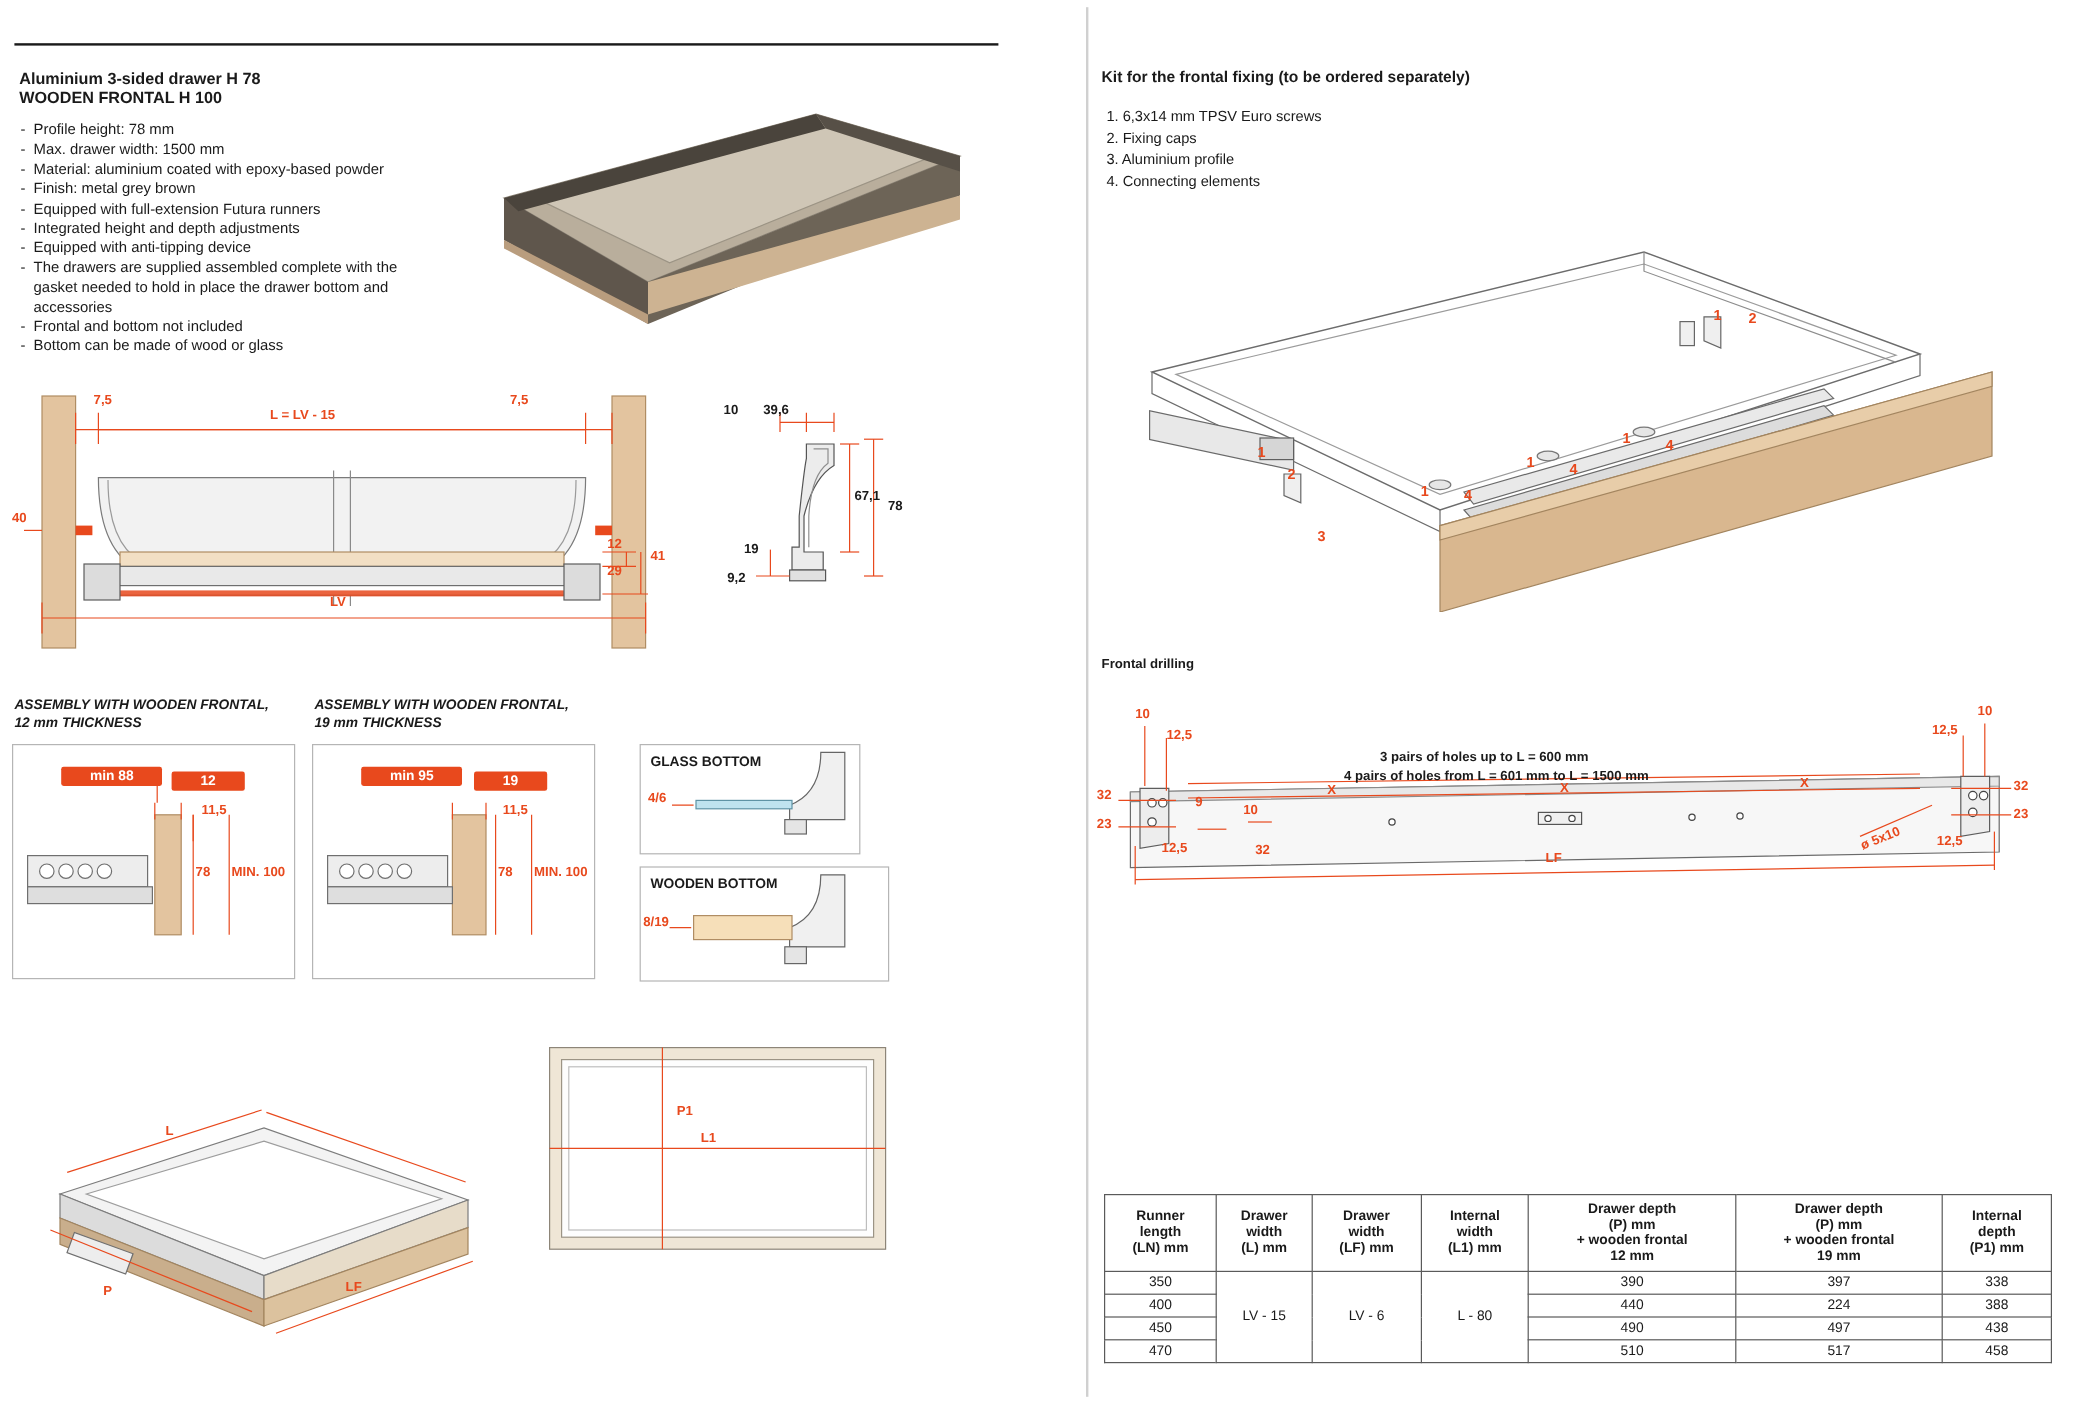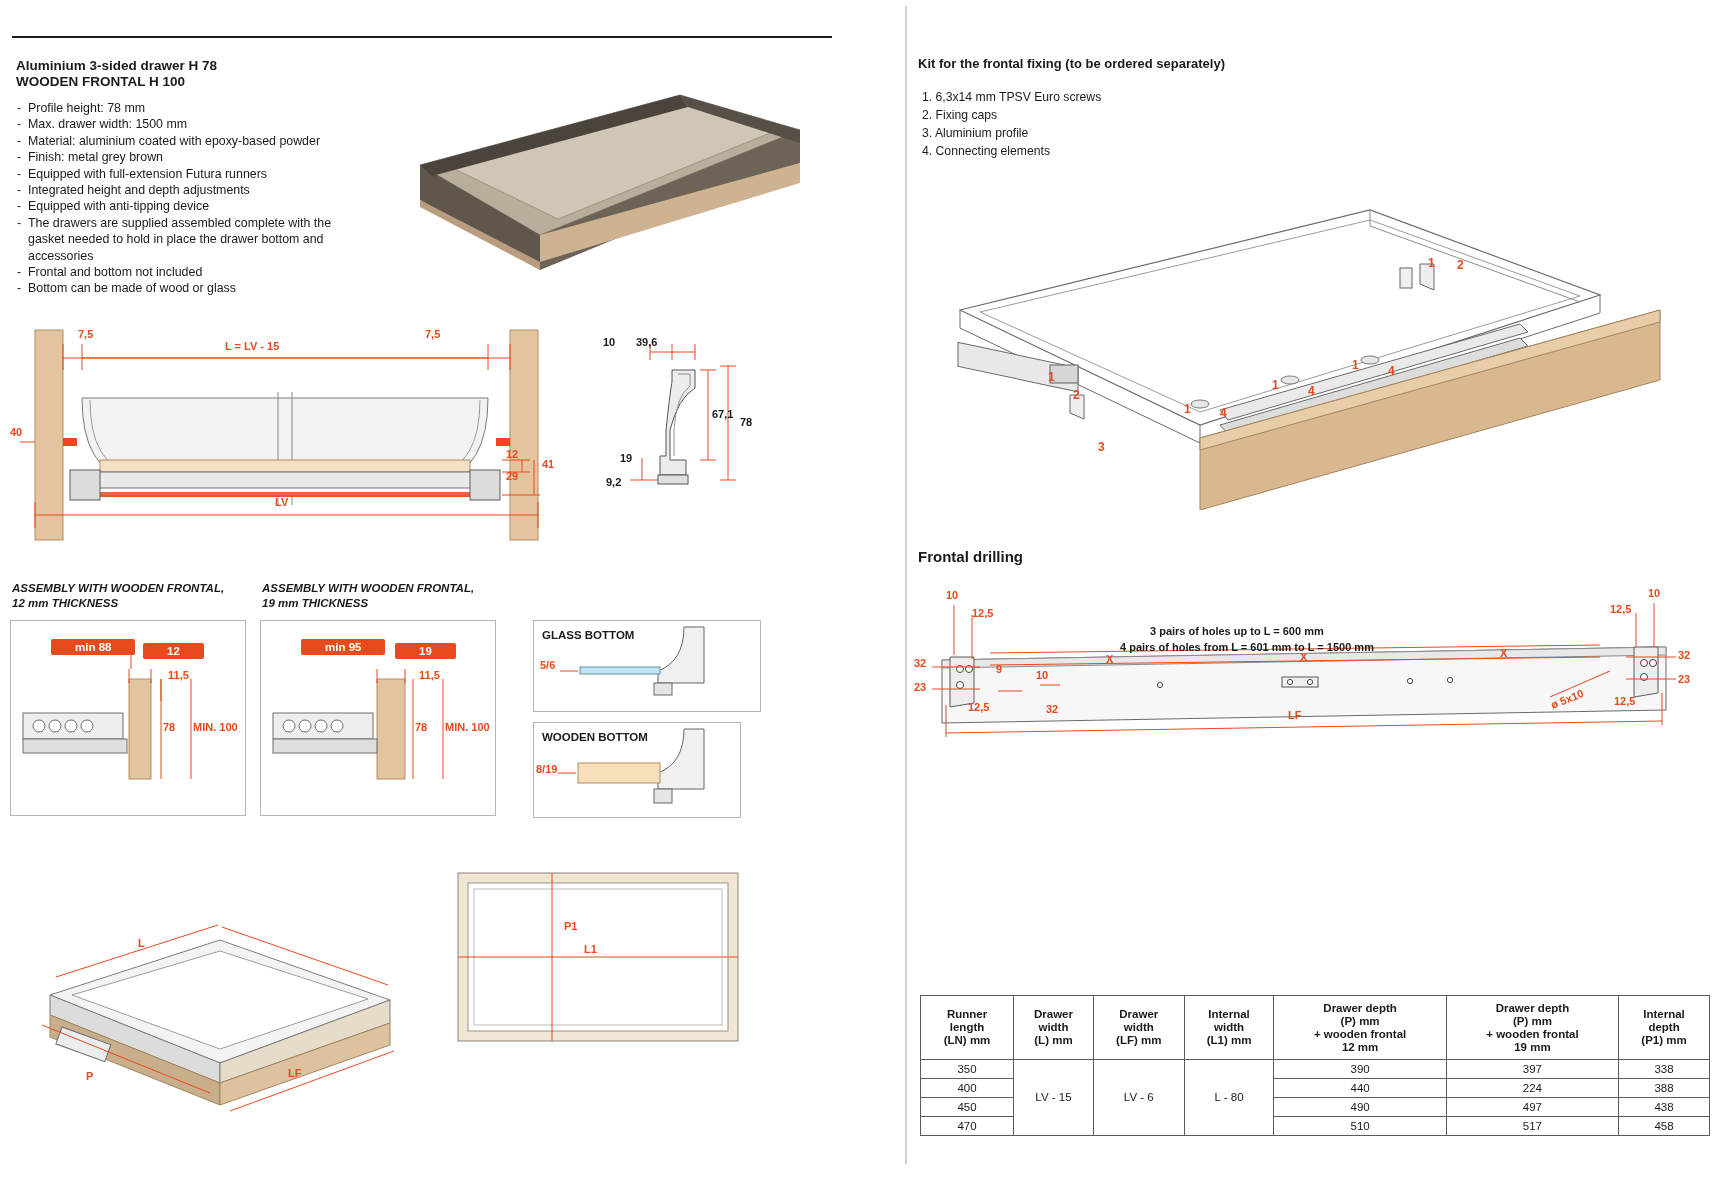--- a/index.html
+++ b/index.html
@@ -36,21 +36,21 @@
     position:absolute; left:16px; top:100px; width:370px;
     font-size:12.4px; line-height:16.4px;
   }
   .spec-list div { padding-left:12px; position:relative; }
   .spec-list div::before {
     content:"-"; position:absolute; left:1px; top:0;
   }
   .spec-list div.cont::before { content:""; }
   .dim { position:absolute; font-size:11px; font-weight:bold; color:#E8491D; }
   .dimk { position:absolute; font-size:11px; font-weight:bold; color:#1a1a1a; }
-  .sect-head { position:absolute; font-size:15px; font-weight:bold; }
+  .sect-head { position:absolute; font-size:11px; font-weight:bold; }
   .sm-head { position:absolute; font-size:11.5px; font-weight:bold; font-style:italic; }
   .box { position:absolute; border:1px solid #b5b5b5; background:#fff; }
   .badge {
     position:absolute; background:#E8491D; color:#fff; font-size:11.5px;
     font-weight:bold; padding:2px 24px; border-radius:2px;
   }
 
   
   .kit-head { position:absolute; left:918px; top:56px; font-size:13px; font-weight:bold; }
   .kit-list { position:absolute; left:922px; top:88px; font-size:12.2px; line-height:18px; }
@@ -227,29 +227,29 @@
       <line x1="152" y1="58" x2="152" y2="158" stroke="#E8491D"></line>
       <line x1="182" y1="58" x2="182" y2="158" stroke="#E8491D"></line>
     </svg>
     <div class="badge" style="left:40px;top:18px;">min 95</div>
     <div class="badge" style="left:134px;top:22px;">19</div>
     <div class="dim" style="left:158px;top:48px;">11,5</div>
     <div class="dim" style="left:154px;top:100px;">78</div>
     <div class="dim" style="left:184px;top:100px;">MIN. 100</div>
   </div>
 
-  <div class="box" style="left:533px;top:620px;width:228px;height:92px;">
+  <div class="box" style="left:533px;top:620px;width:184px;height:92px;">
     <svg width="206" height="90">
       <path d="M150,6 Q150,40 124,50 L124,62 L170,62 L170,6 Z" fill="#f0f0f0" stroke="#666"></path>
       <rect x="46" y="46" width="80" height="7" fill="#bfe3ef" stroke="#5f93a5"></rect>
       <rect x="120" y="62" width="18" height="12" fill="#e5e5e5" stroke="#666"></rect>
       <line x1="26" y1="50" x2="44" y2="50" stroke="#E8491D"></line>
     </svg>
     <div class="sect-head" style="left:8px;top:8px;font-size:11.5px;">GLASS BOTTOM</div>
-    <div class="dim" style="left:6px;top:38px;">5/6</div>
+    <div class="dim" style="left:6px;top:38px;">4/6</div>
   </div>
 
   <div class="box" style="left:533px;top:722px;width:208px;height:96px;">
     <svg width="206" height="94">
       <path d="M150,6 Q150,40 124,50 L124,66 L170,66 L170,6 Z" fill="#f0f0f0" stroke="#666"></path>
       <rect x="44" y="40" width="82" height="20" fill="#f6dfb9" stroke="#b08d63"></rect>
       <rect x="120" y="66" width="18" height="14" fill="#e5e5e5" stroke="#666"></rect>
       <line x1="24" y1="50" x2="42" y2="50" stroke="#E8491D"></line>
     </svg>
     <div class="sect-head" style="left:8px;top:8px;font-size:11.5px;">WOODEN BOTTOM</div>

